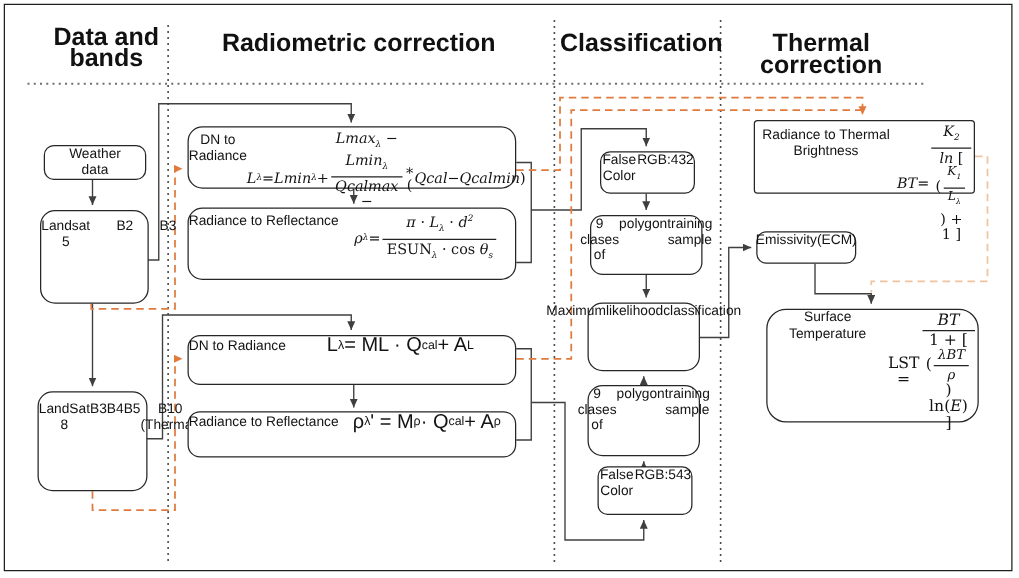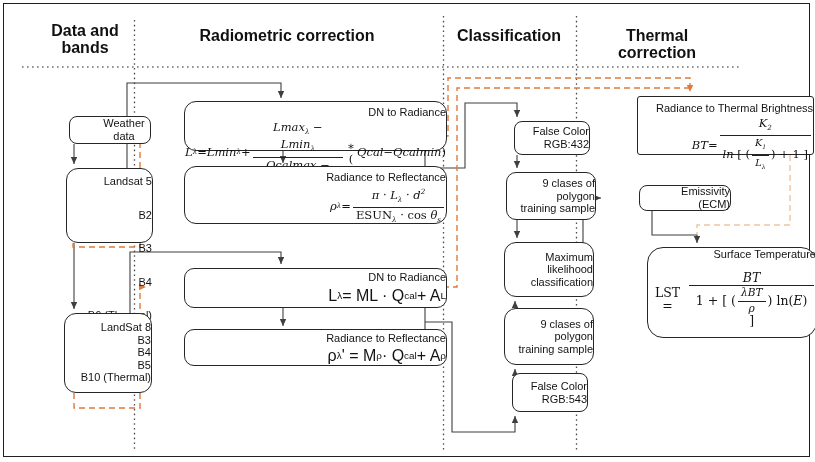--- a/index.html
+++ b/index.html
@@ -3,24 +3,24 @@
 <meta charset="utf-8">
 <style>
   html,body{margin:0;padding:0;background:#fff;}
   #canvas{
     position:relative;width:815px;height:462px;background:#fff;
     font-family:"Liberation Sans",sans-serif;color:#1a1a1a;overflow:hidden;
   }
   #frame{position:absolute;left:3px;top:3px;width:807px;height:454px;
     border:1.6px solid #1f1f1f;box-sizing:border-box;}
   #wires{position:absolute;left:0;top:0;width:815px;height:462px;}
-  .hdr{position:absolute;font-weight:bold;font-size:16px;line-height:17px;text-align:center;color:#111;}
+  .hdr{position:absolute;font-weight:bold;font-size:20px;line-height:17px;text-align:center;color:#111;}
   .box{position:absolute;background:#fff;border:1.4px solid #262626;box-sizing:border-box;
-    display:flex;flex-direction:column;align-items:flex-end;justify-content:center;
-    text-align:center;font-size:11px;line-height:12.6px;color:#131313;margin-left:34px;}
+    display:flex;flex-direction:row;align-items:flex-start;justify-content:center;
+    text-align:center;font-size:11px;line-height:12.6px;color:#131313;}
   .r8{border-radius:8px}.r10{border-radius:10px}.r12{border-radius:12px}.r14{border-radius:3px}.r16{border-radius:16px}
   .fbox{justify-content:flex-start;}
   .ftitle{font-size:11px;margin-top:4px;}
   .bandbox{justify-content:flex-start;}
   .bandline{display:block;}
   
   .formula{font-family:"DejaVu Serif",serif;font-size:11.5px;margin-top:2px;
     display:flex;align-items:center;justify-content:center;flex:1;}
   .formula .mi{font-style:italic;}
   .formula .mtext{font-style:normal;}
@@ -202,21 +202,21 @@
     <div class="formula f-bt">
         <span class="mi">BT</span>
         <span class="mtext"> = </span>
         <span class="frac">
           <span class="num"><span class="mi">K</span><sub class="mi">2</sub></span>
           <span class="den"><span class="mi">ln</span><span class="mtext"> [ (</span><span class="frac"><span class="num"><span class="mi">K</span><sub class="mi">1</sub></span><span class="den"><span class="mi">L</span><sub class="mi">λ</sub></span></span><span class="mtext">) + 1 ]</span></span>
         </span>
       </div>
   </div>
 
-  <div class="box r8" style="left:605px;top:185px;width:92px;height:26px;">
+  <div class="box r8" style="left:605px;top:185px;width:80px;height:26px;">
     <span>Emissivity</span>
     <span>(ECM)</span>
   </div>
 
   <div class="box r16 fbox" style="left:613px;top:247px;width:170px;height:91px;">
     <div class="ftitle" style="margin-top:0;">Surface Temperature</div>
     <div class="formula f-lst">
         <span class="mtext">LST = </span>
         <span class="frac">
           <span class="num"><span class="mi">BT</span></span>

